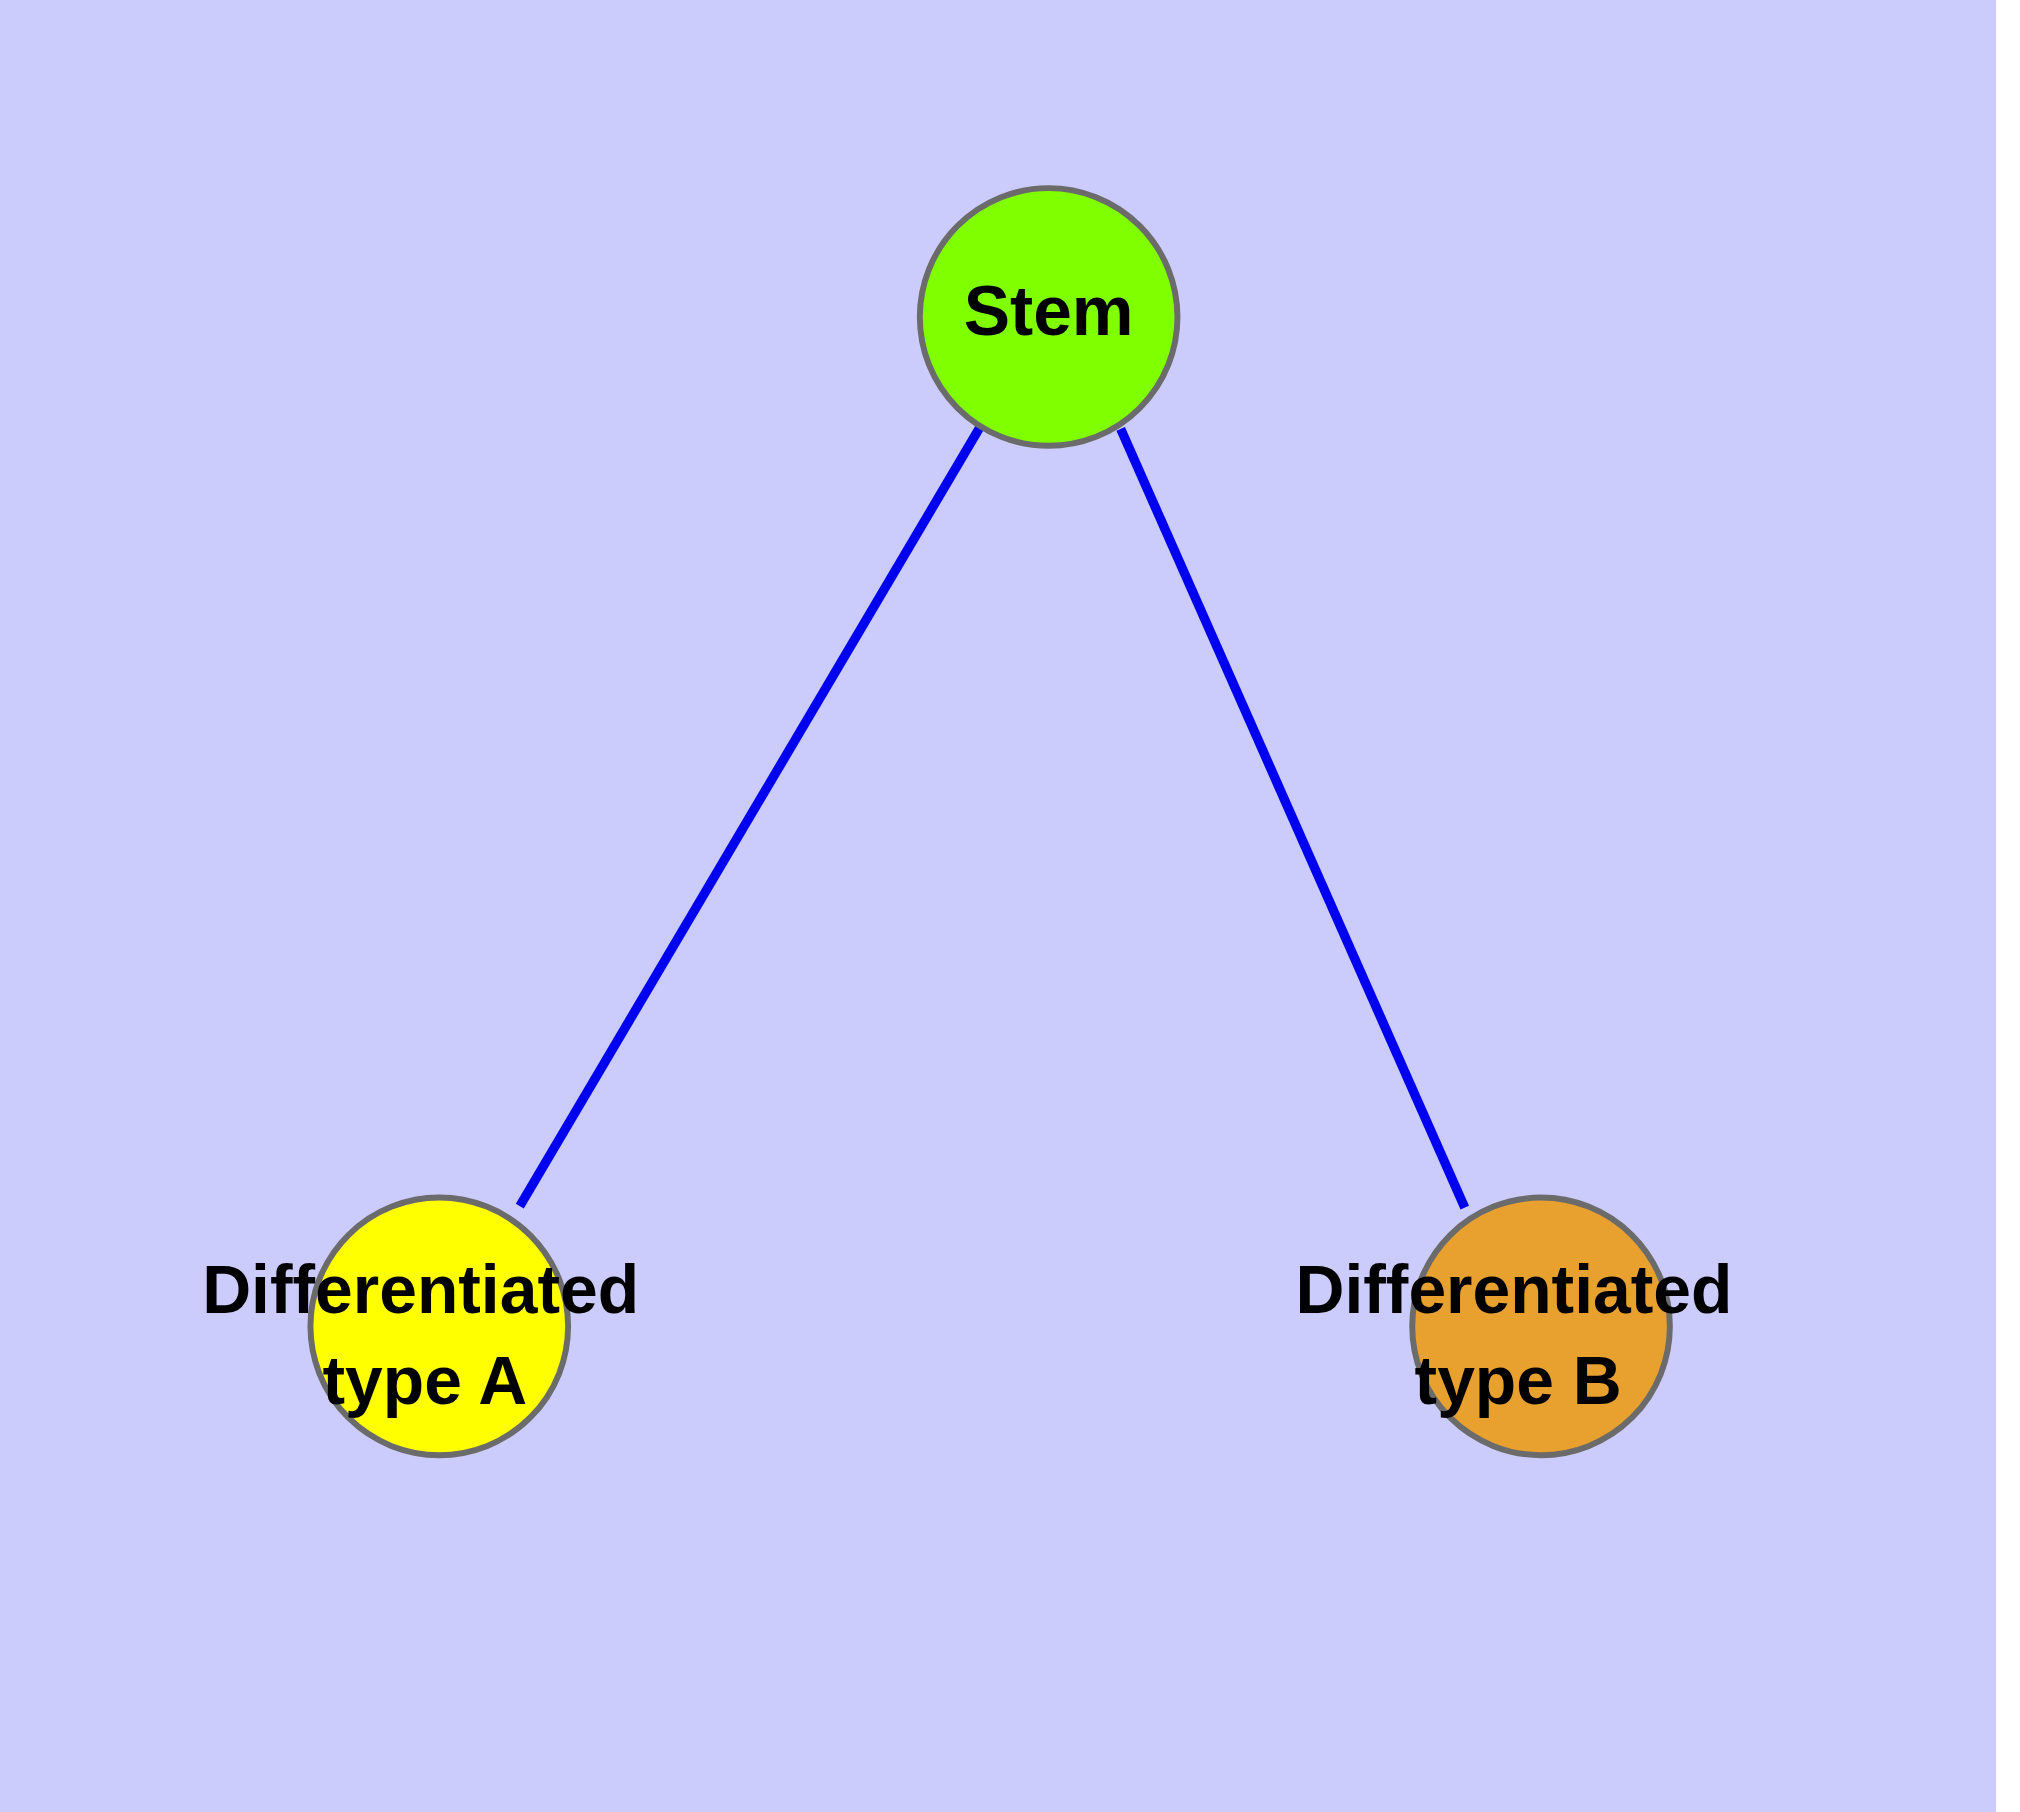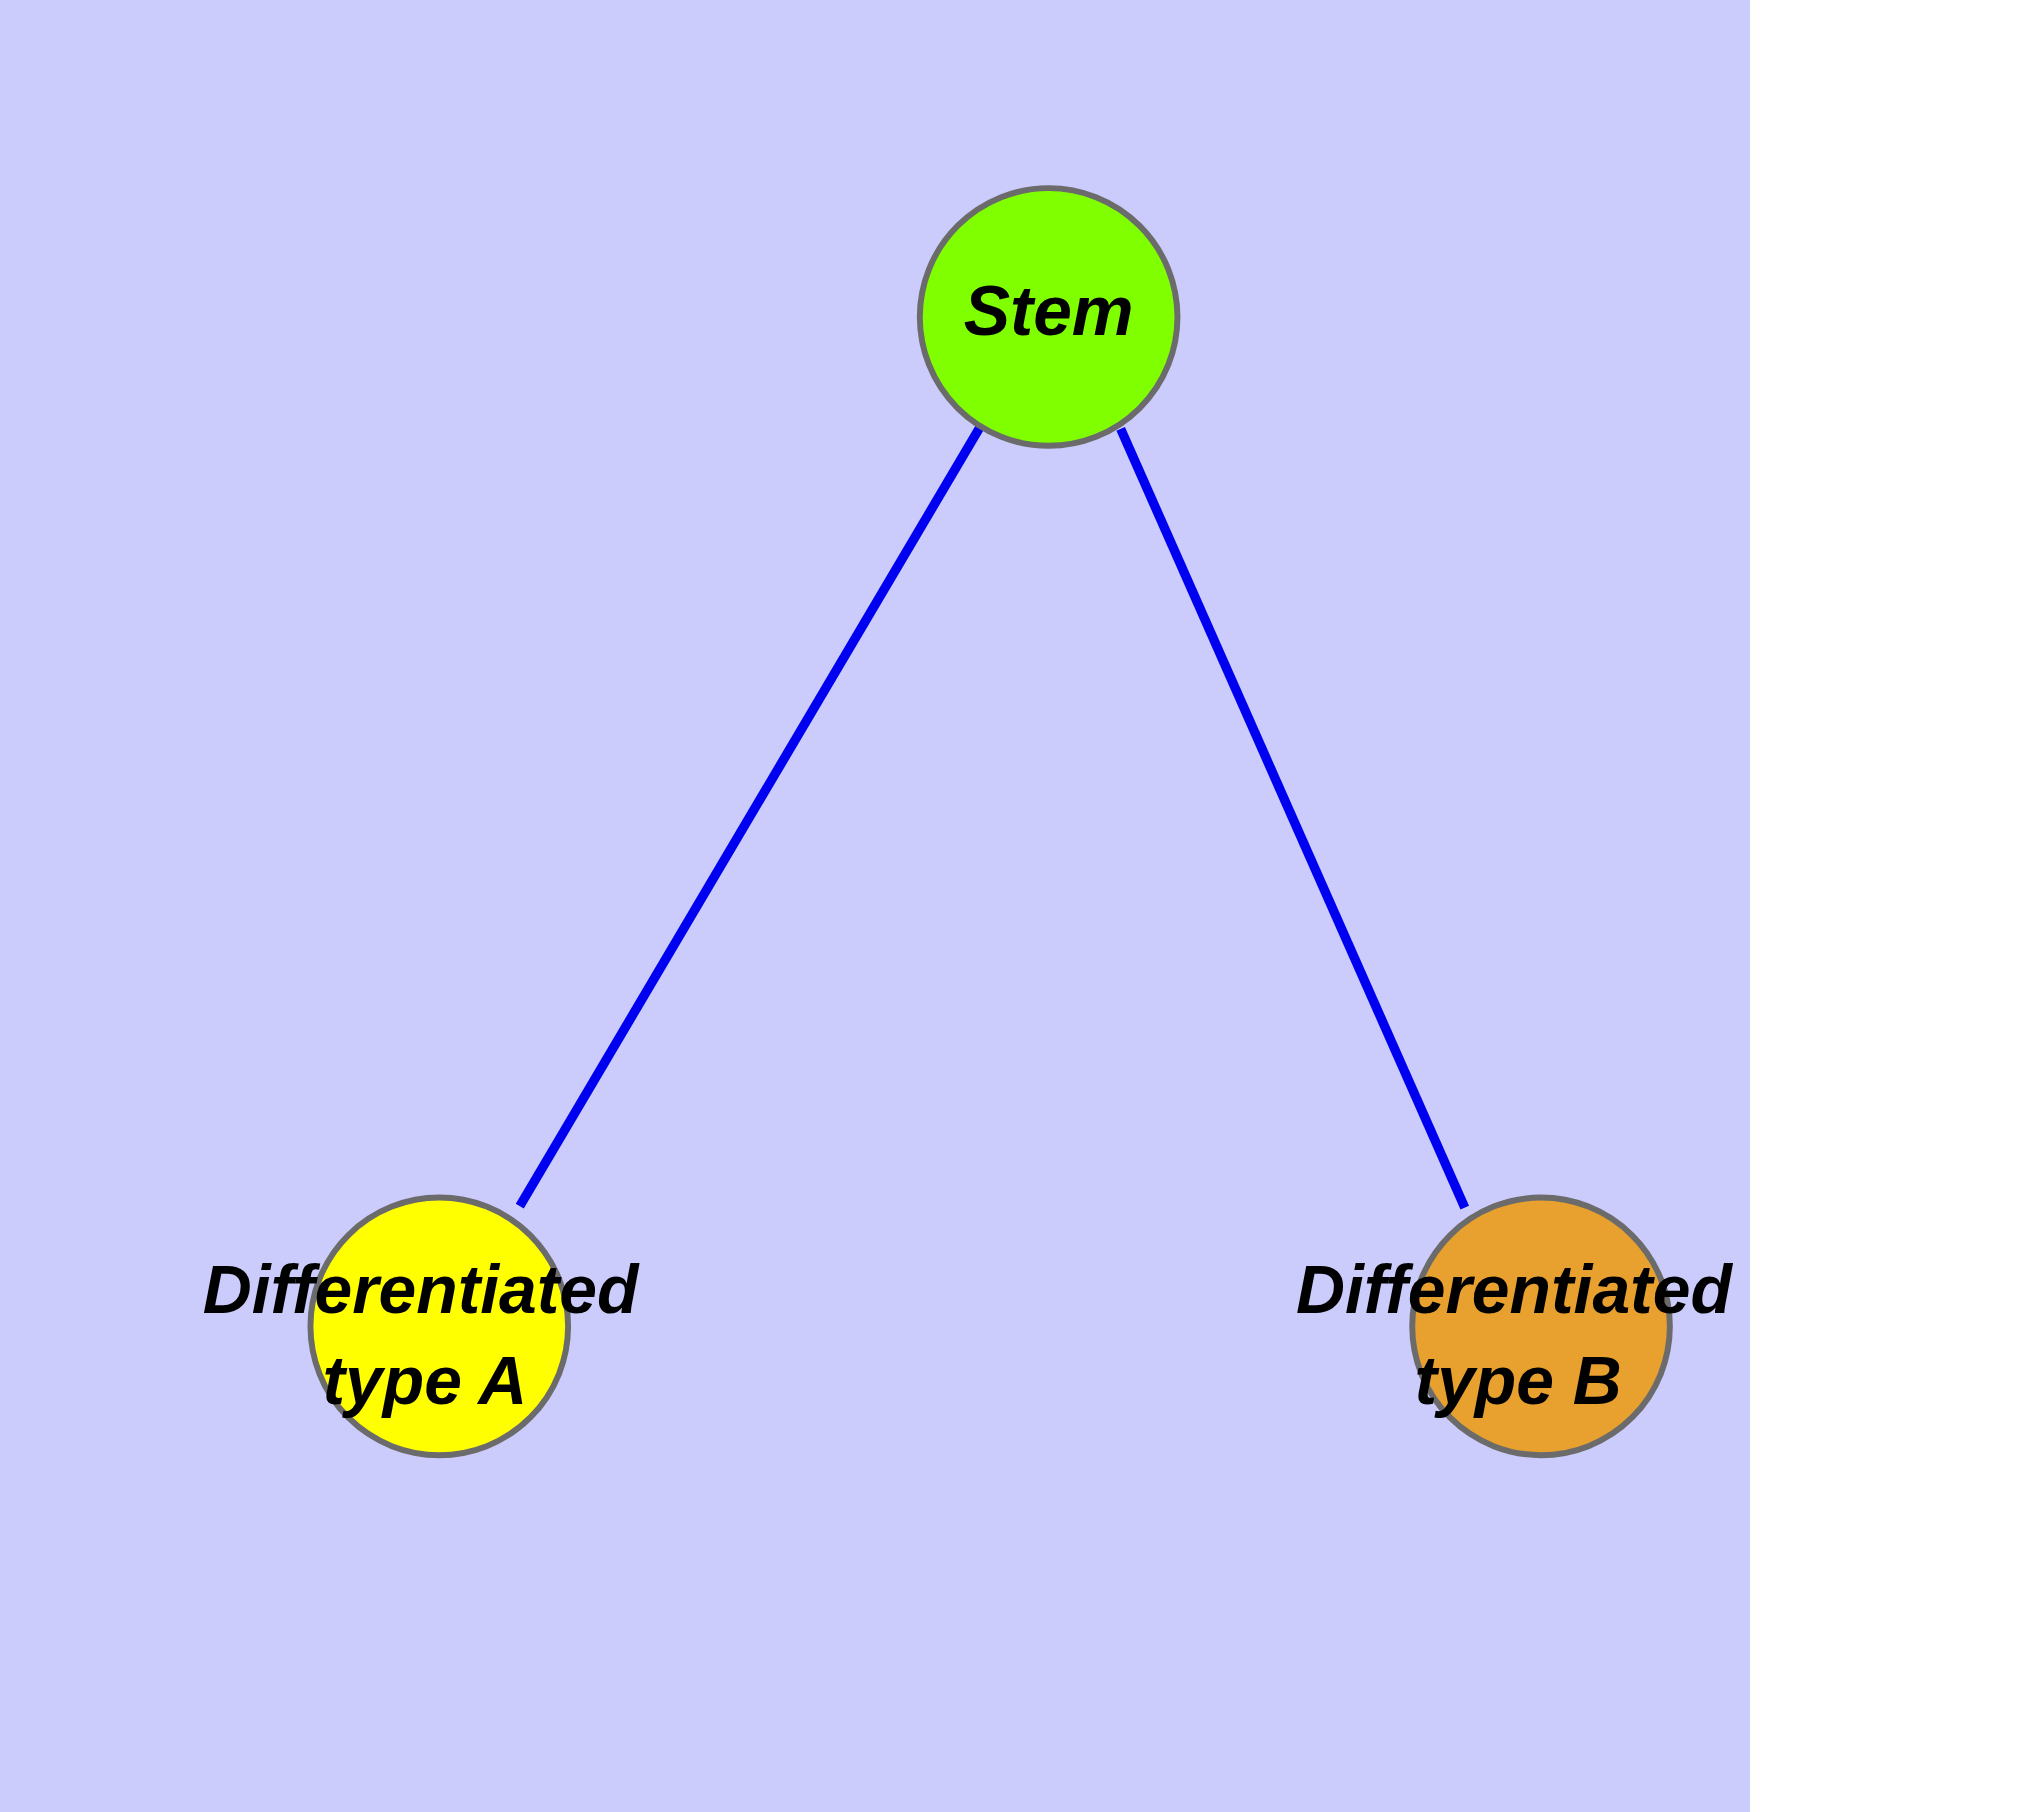--- a/index.html
+++ b/index.html
@@ -7,24 +7,23 @@
     padding: 0;
   }
   body {
     width: 2021px;
     height: 1812px;
     overflow: hidden;
     font-family: "Liberation Sans", sans-serif;
   }
   #canvas {
     position: relative;
-    width: 1750px;
+    width: 1996px;
     height: 1812px;
     background: #ccccfc;
-    font-style: italic;
   }
   #graph-svg {
     position: absolute;
     top: 0;
     left: 0;
     width: 2021px;
     height: 1812px;
     display: block;
   }
   .edge-line {

